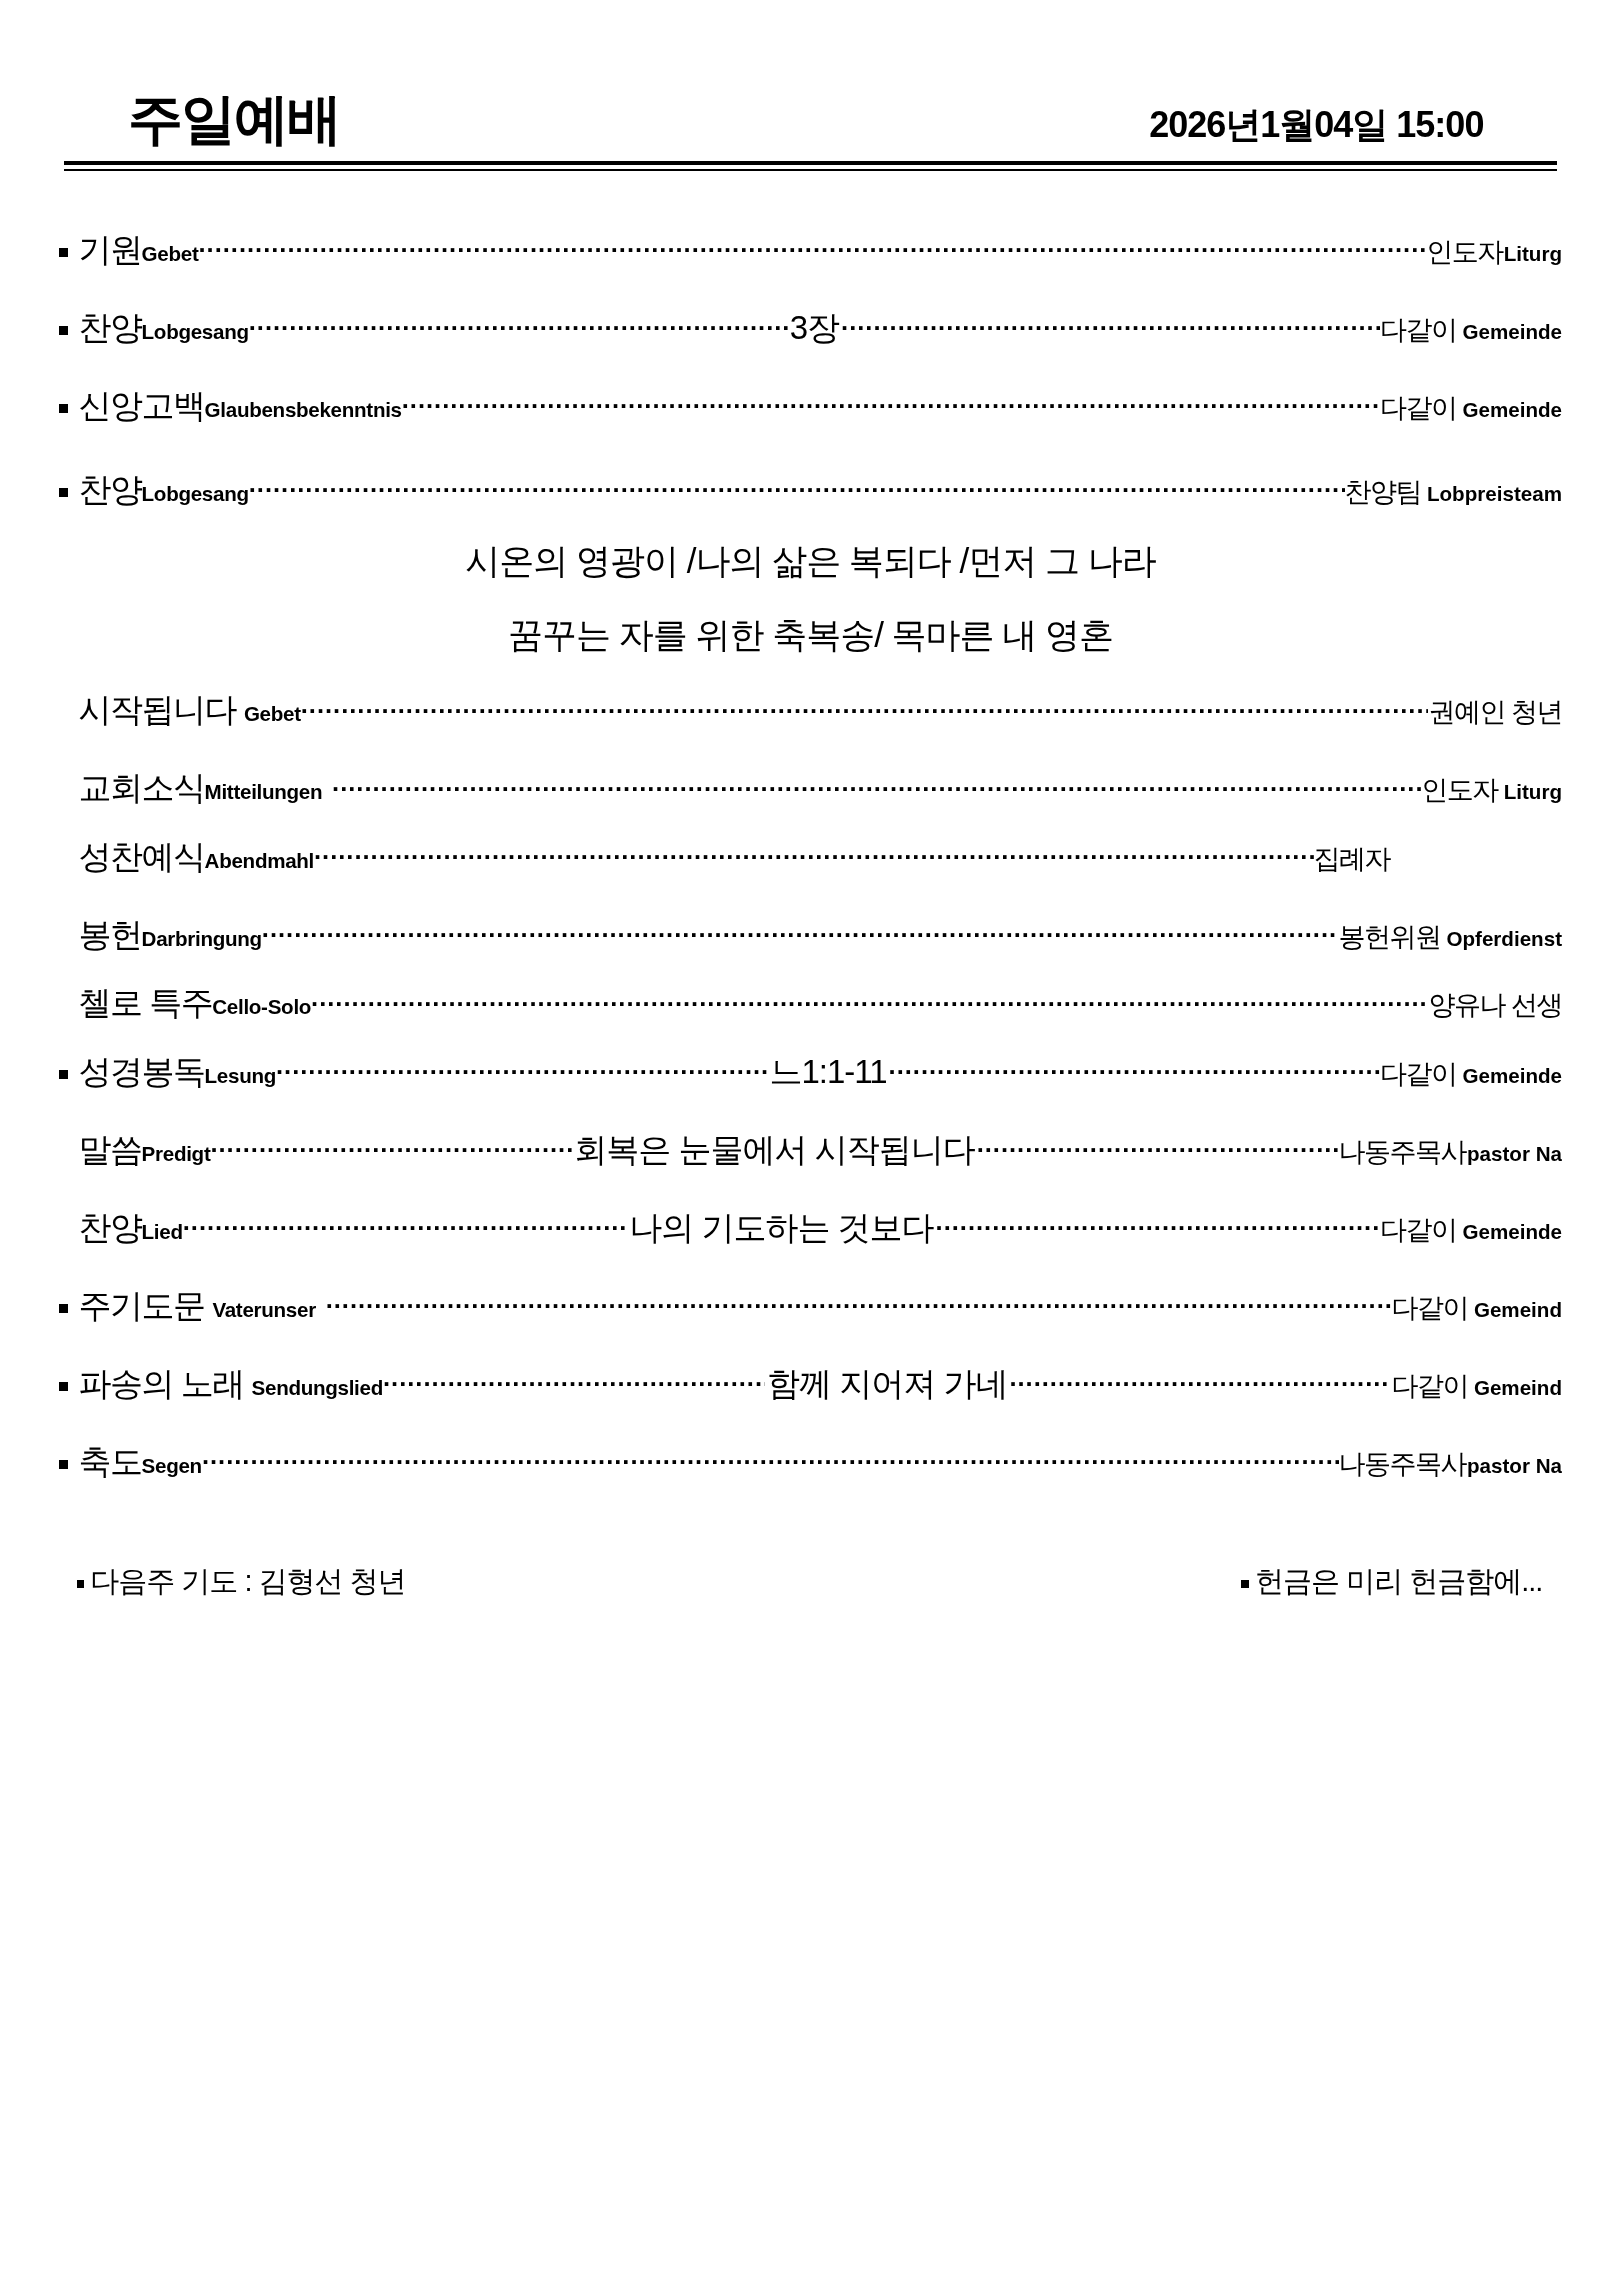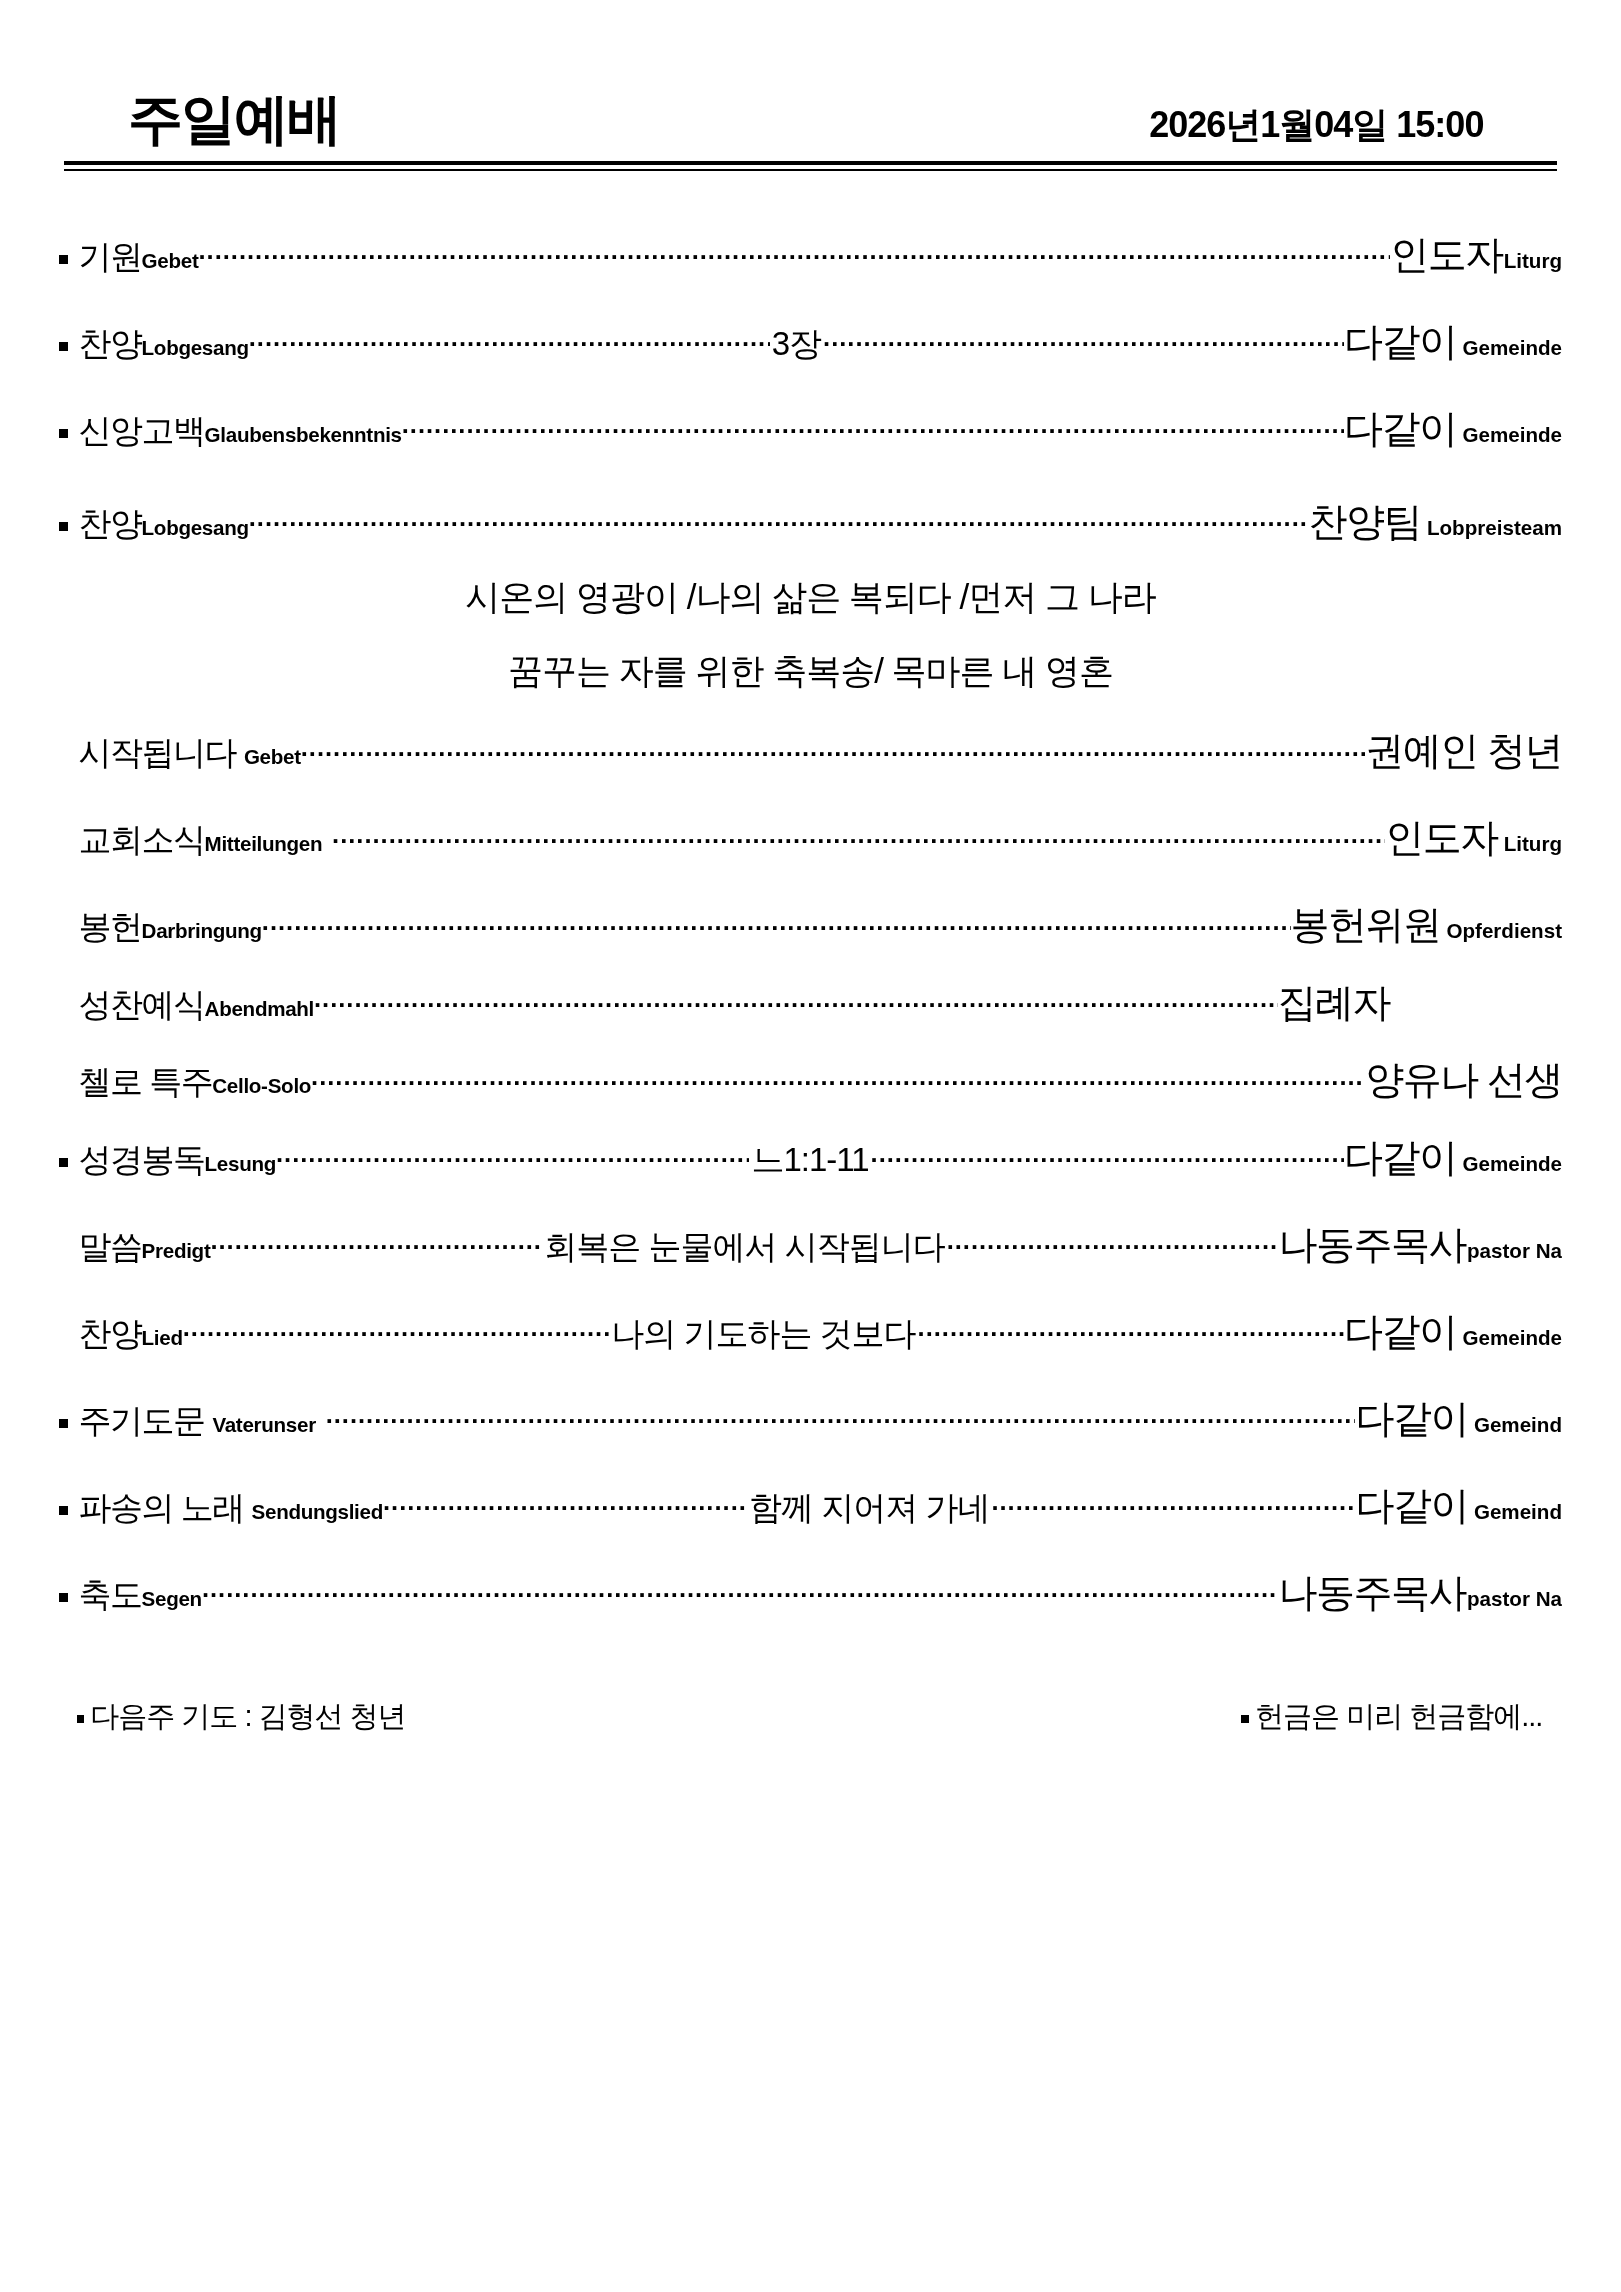--- a/index.html
+++ b/index.html
@@ -161,21 +161,21 @@
     letter-spacing: -1px;
     padding: 0 2px;
   }
   .mid.bold-latin {
     font-weight: 700;
     font-size: 35px;
     letter-spacing: -1px;
   }
   .right-ko {
     flex: 0 0 auto;
-    font-size: 39px;
+    font-size: 27px;
     letter-spacing: -1.5px;
   }
   .right-de {
     flex: 0 0 auto;
     font-size: 20.6px;
     font-weight: 700;
     margin-left: 5.9px;
   }
   .right-de.tight { margin-left: 1px; }
 
@@ -295,40 +295,40 @@
       <span class="bullet-cell empty">
           <span class="dot"></span>
         </span>
       <span class="ko">교회소식</span>
       <span class="de">Mitteilungen</span>
       <span class="dots" style="margin-left:9.8px;"></span>
       <span class="right-ko">인도자</span>
       <span class="right-de">Liturg</span>
     </div>
 
+    <div class="row gap-sm">
+      <span class="bullet-cell empty">
+          <span class="dot"></span>
+        </span>
+      <span class="ko">성찬예식</span>
+      <span class="de">Abendmahl</span>
+      <span class="dots"></span>
+      <span class="right-ko">집례자</span>
+      <span style="flex:0 0 172px"></span>
+    </div>
+
     <div class="row gap-md">
       <span class="bullet-cell empty">
           <span class="dot"></span>
         </span>
       <span class="ko">봉헌</span>
       <span class="de">Darbringung</span>
       <span class="dots"></span>
       <span class="right-ko">봉헌위원</span>
       <span class="right-de">Opferdienst</span>
-    </div>
-
-    <div class="row gap-sm">
-      <span class="bullet-cell empty">
-          <span class="dot"></span>
-        </span>
-      <span class="ko">성찬예식</span>
-      <span class="de">Abendmahl</span>
-      <span class="dots"></span>
-      <span class="right-ko">집례자</span>
-      <span style="flex:0 0 172px"></span>
     </div>
 
     <div class="row gap-sm">
       <span class="bullet-cell empty">
           <span class="dot"></span>
         </span>
       <span class="ko">첼로 특주</span>
       <span class="de">Cello-Solo</span>
       <span class="dots"></span>
       <span class="dots"></span>

